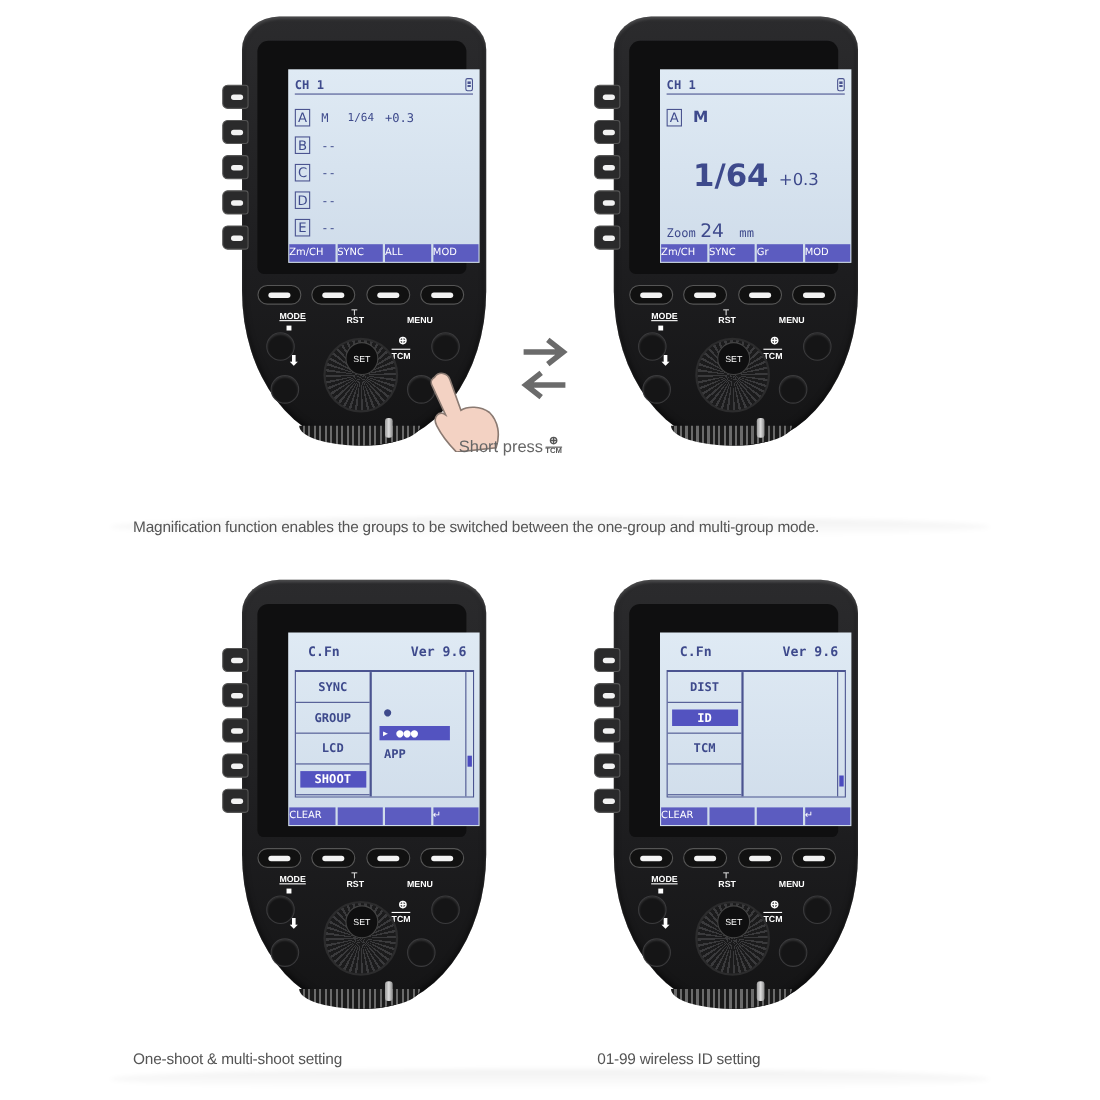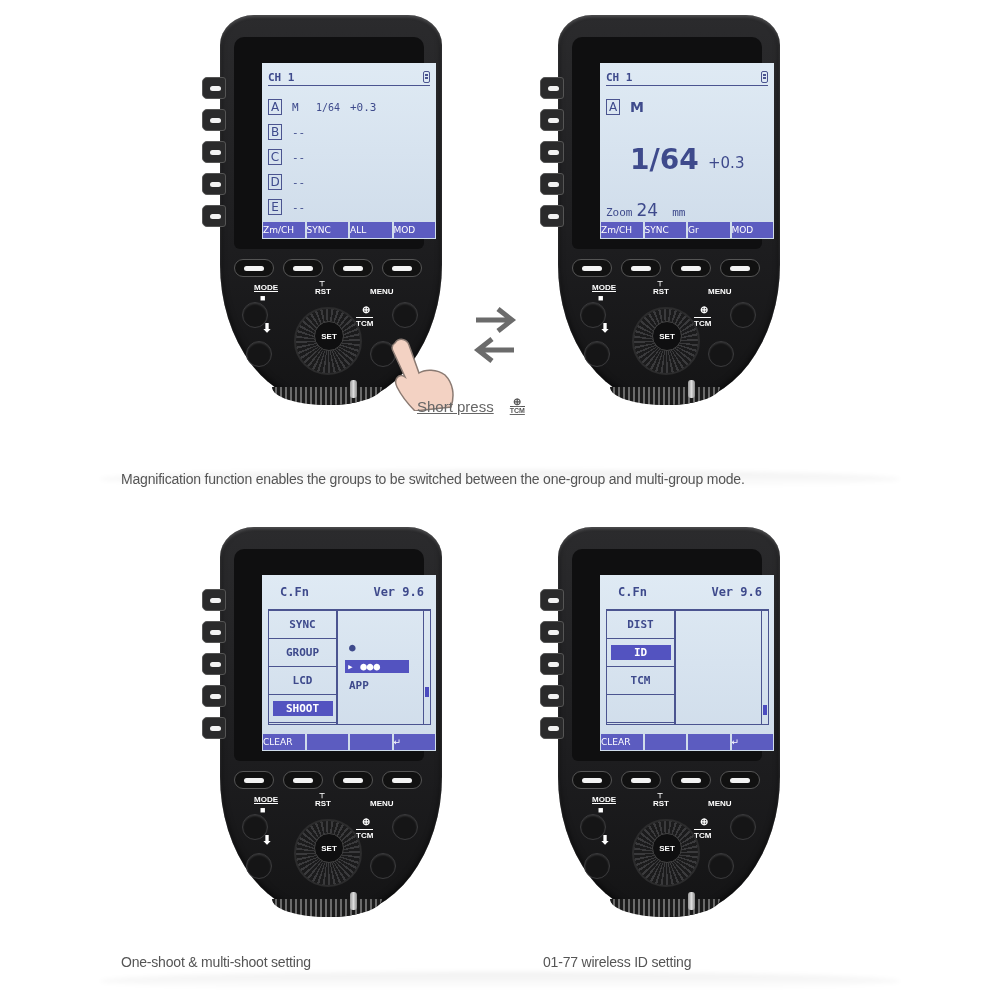--- a/index.html
+++ b/index.html
@@ -99,39 +99,39 @@
   }
   .fkey::after { content: ""; position: absolute; left: 9px; right: 9px; top: 6px; height: 5px; border-radius: 3px; background: #f3f3f3; }
   .lbl { position: absolute; color: #ffffff; font-size: 8px; font-weight: bold; font-family: "Liberation Sans", sans-serif; text-align: center; }
   .round-btn { position: absolute; width: 26px; height: 26px; border-radius: 50%; background: #151516; border: 1px solid #3b3b3d; box-shadow: inset 0 1px 2px rgba(255,255,255,0.15); }
   .dial {
     position: absolute; left: 92px; top: 292px; width: 68px; height: 68px; border-radius: 50%;
     background: repeating-conic-gradient(#1b1b1c 0deg 6deg, #3a3a3c 6deg 10deg);
     border: 2px solid #2c2c2d;
   }
   .set-btn {
-    position: absolute; left: 18px; top: 12px; width: 30px; height: 30px; border-radius: 50%;
-    background: #0f0f10; border: 1px solid #444; color: #fff; font-size: 8px; font-weight: bold;
+    position: absolute; left: 18px; top: 2px; width: 30px; height: 30px; border-radius: 50%;
+    background: #0f0f10; border: 1px solid #444; color: #fff; font-size: 8px; font-weight: normal;
     display: flex; align-items: center; justify-content: center;
   }
   .led { position: absolute; left: 148px; top: 365px; width: 7px; height: 18px; border-radius: 3px; background: linear-gradient(90deg,#9a9a9a,#dcdcdc,#8a8a8a); }
 
   
   .hand {
     position: absolute; left: 385px; top: 333px; width: 72px; height: 78px;
   }
 
   .caption { position: absolute; color: #555; font-size: 14px; letter-spacing: -0.2px; }
   .caption-band {
     position: absolute; left: 100px; width: 800px; height: 18px;
     background: linear-gradient(180deg, rgba(0,0,0,0.06), rgba(0,0,0,0));
     border-radius: 50%;
     filter: blur(2px);
   }
-  .short-press { position: absolute; left: 417px; top: 398px; font-size: 15px; color: #666; display: flex; align-items: flex-end; gap: 16px; text-decoration: underline; }
+  .short-press { position: absolute; left: 417px; top: 398px; font-size: 15px; color: #666; display: flex; align-items: flex-end; gap: 2px; }
   .tcm-mini { font-size: 7px; font-weight: bold; color: #555; text-align: center; line-height: 8px; }
   .tcm-mini .mag { font-size: 10px; display: block; }
   .tcm-mini .tcm-text { border-top: 1px solid #555; display: block; }
 </style>
 </head>
 <body>
 
 <div id="device-0" style="position:absolute;left:202px;top:15px;">
   <div class="device">
     <div class="body"></div>
@@ -468,13 +468,13 @@
     <span class="mag">⊕</span>
     <span class="tcm-text">TCM</span>
   </span>
 </div>
 
 <div class="caption-band" style="top:470px;"></div>
 <div class="caption" style="left:121px;top:471px;">Magnification function enables the groups to be switched between the one-group and multi-group mode.</div>
 
 <div class="caption-band" style="top:972px;"></div>
 <div class="caption" style="left:121px;top:954px;">One-shoot &amp; multi-shoot setting</div>
-<div class="caption" style="left:543px;top:954px;">01-77 wireless ID setting</div>
+<div class="caption" style="left:543px;top:954px;">01-99 wireless ID setting</div>
 
 </body></html>

